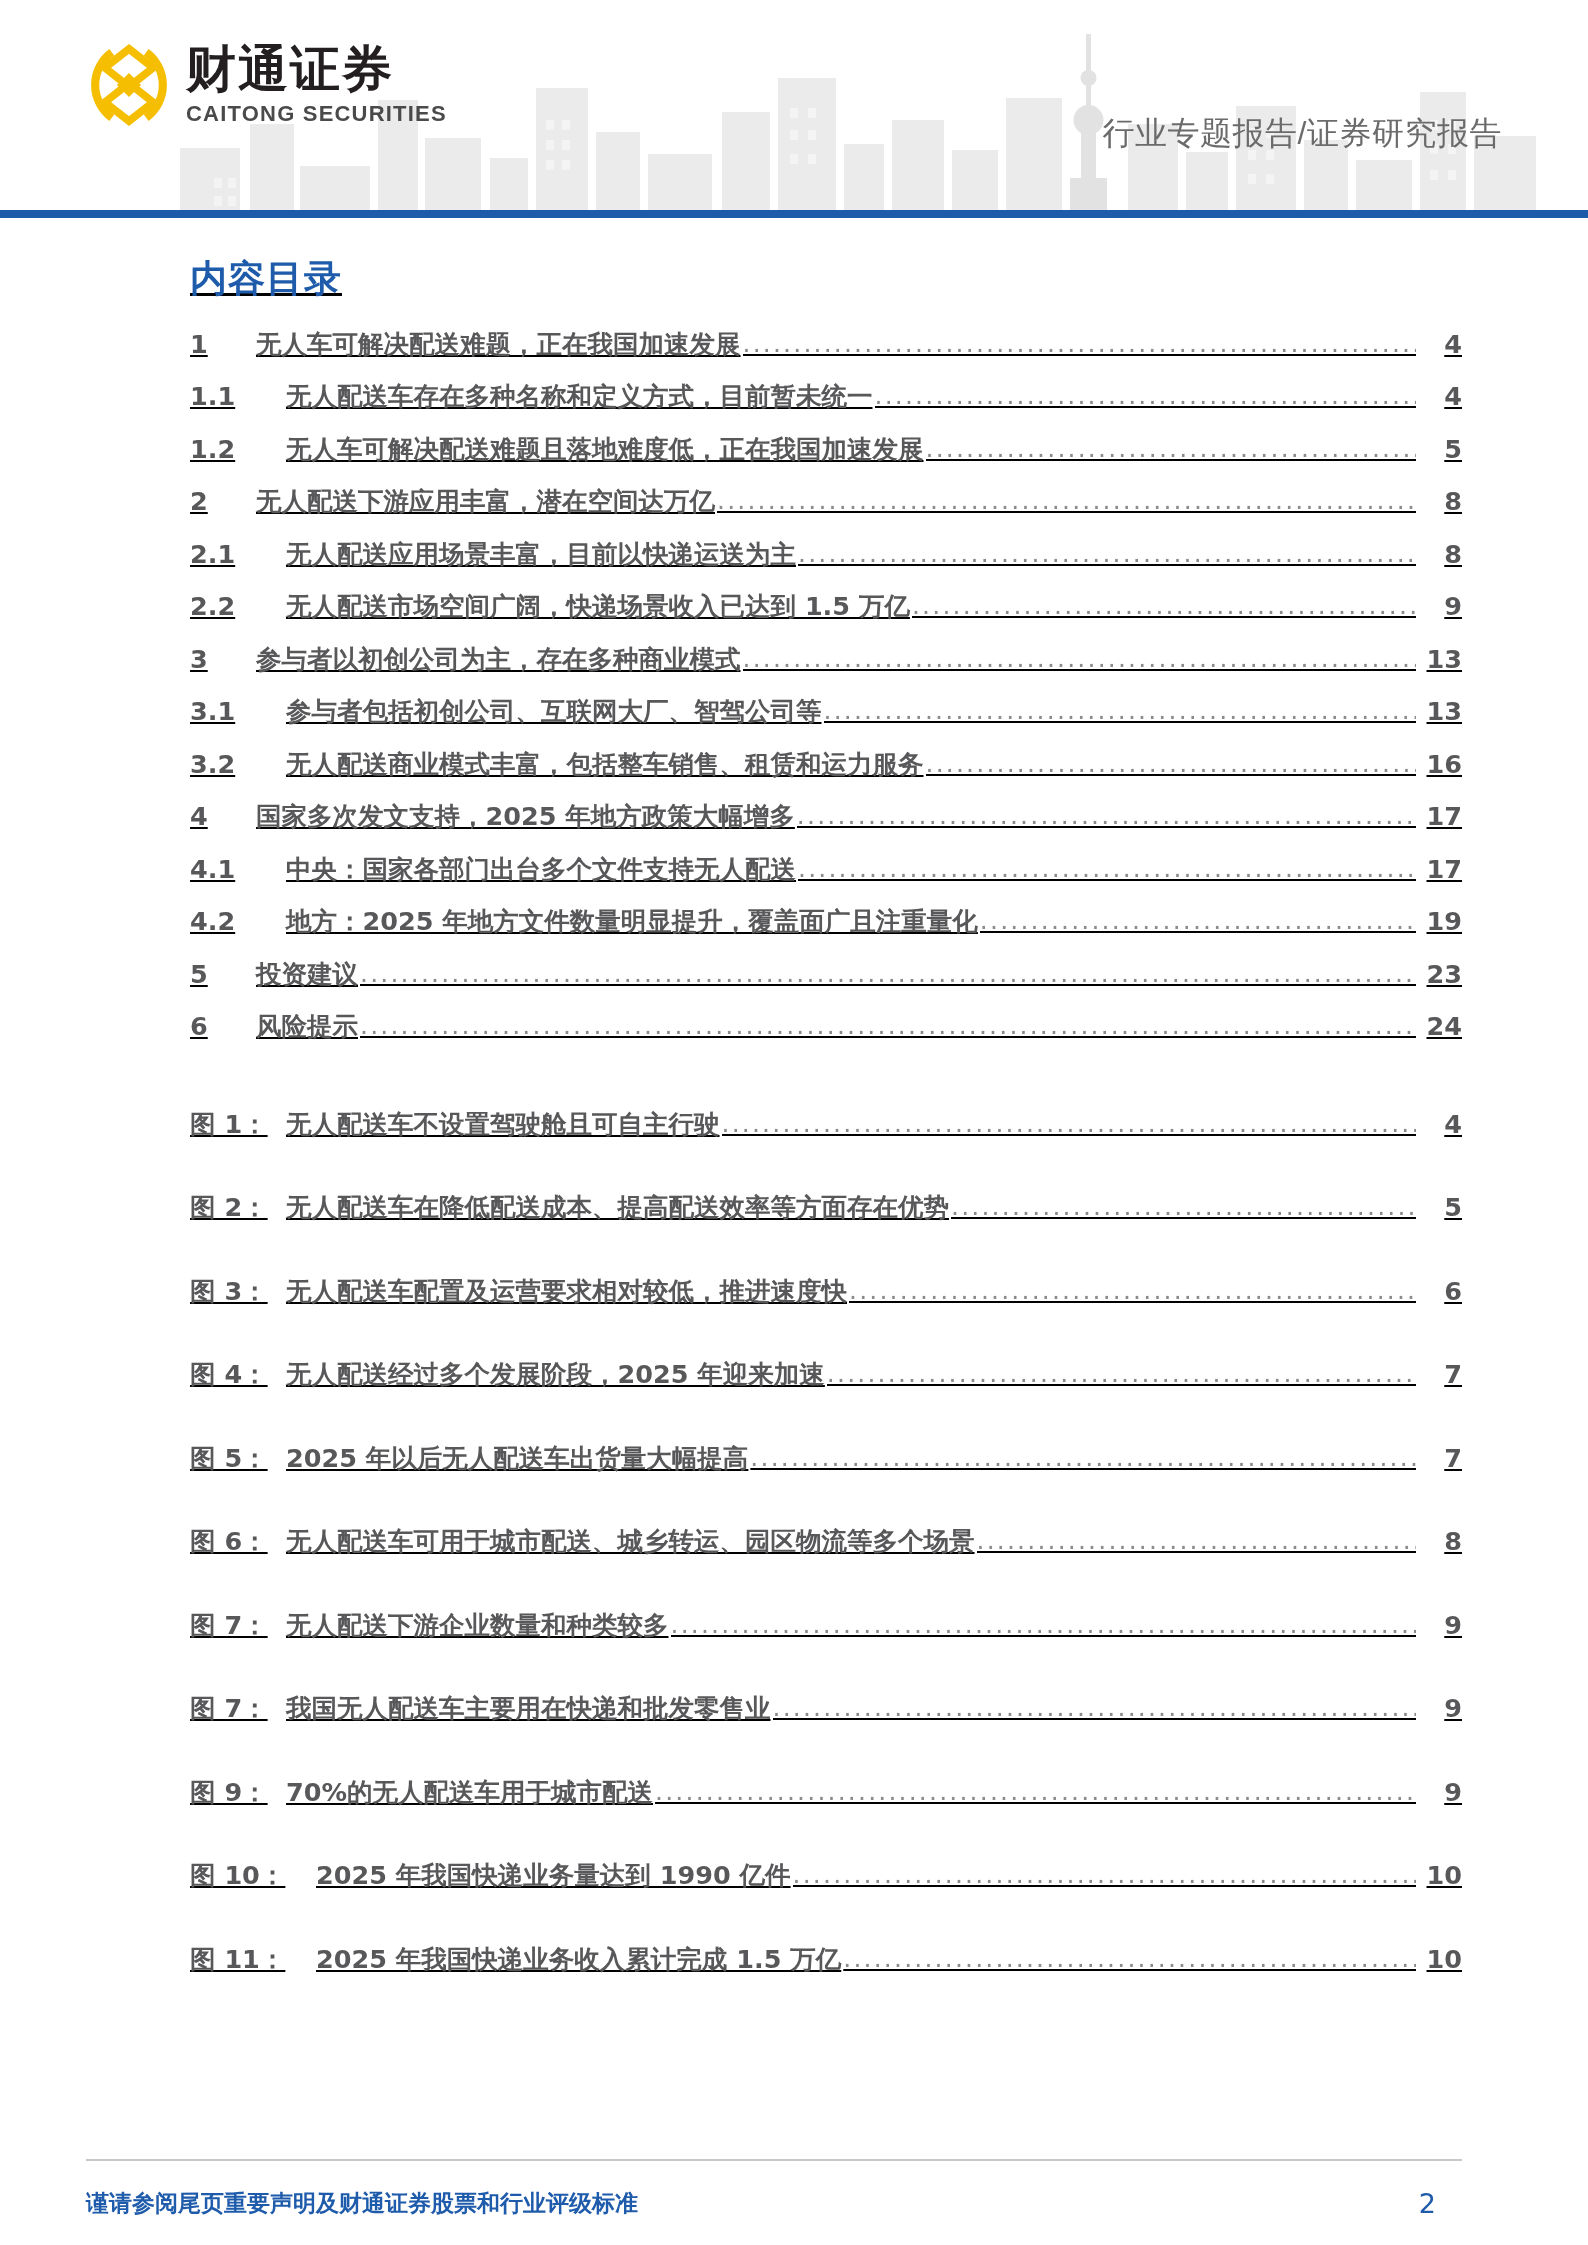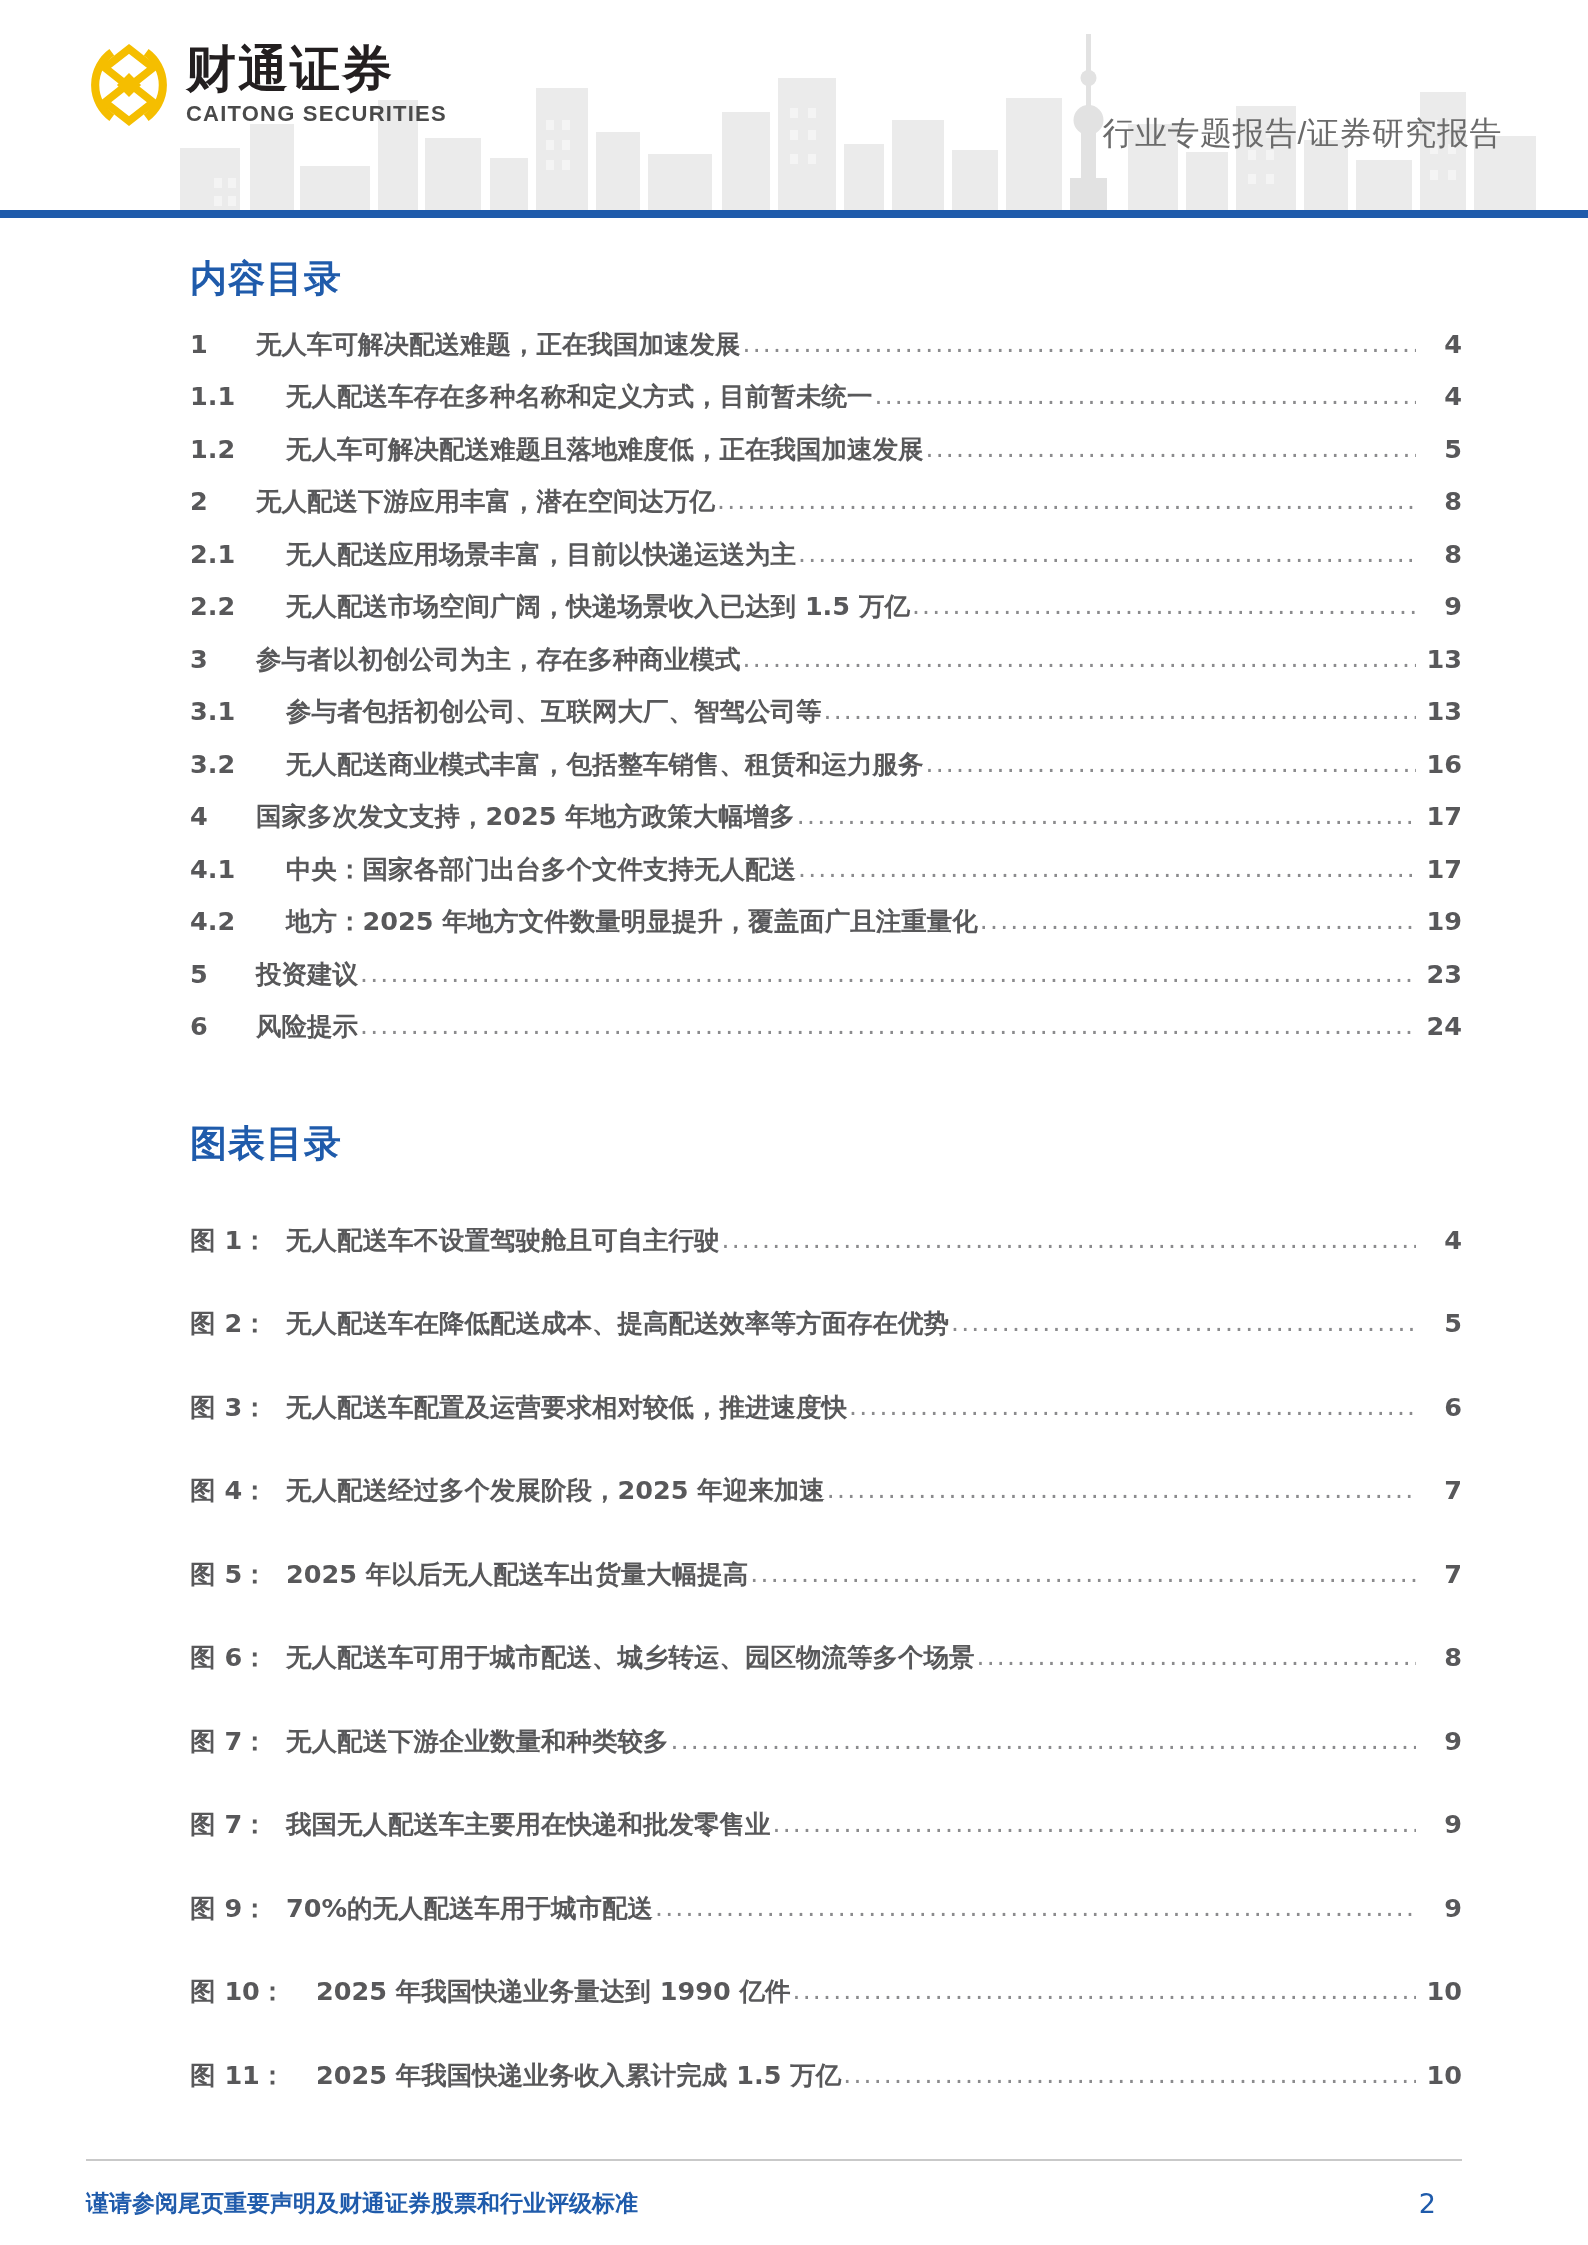--- a/index.html
+++ b/index.html
@@ -8,20 +8,21 @@
     height: 2245px;
     background: #ffffff;
     font-family: "Liberation Sans", "DejaVu Sans", sans-serif;
   }
   .page {
     position: relative;
     width: 1588px;
     height: 2245px;
     background: #ffffff;
     overflow: hidden;
+    text-decoration: underline;
   }
 
   
   .header {
     position: relative;
     height: 218px;
     width: 100%;
     overflow: hidden;
   }
   .skyline {
@@ -345,21 +346,20 @@
           <span class="toc-page">23</span>
         </div>
         <div class="toc-row lvl1">
           <span class="toc-num">6</span>
           <span class="toc-label">风险提示</span>
           <span class="toc-dots">................................................................................................................................................................</span>
           <span class="toc-page">24</span>
         </div>
       </div>
 
-    <div class="section-title" id="figures-title">图表目录</div>
     <div class="toc-list" id="figures-list">
         <div class="toc-row fig">
           <span class="toc-num">图 1：</span>
           <span class="toc-label">无人配送车不设置驾驶舱且可自主行驶</span>
           <span class="toc-dots">................................................................................................................................................................</span>
           <span class="toc-page">4</span>
         </div>
         <div class="toc-row fig">
           <span class="toc-num">图 2：</span>
           <span class="toc-label">无人配送车在降低配送成本、提高配送效率等方面存在优势</span>

